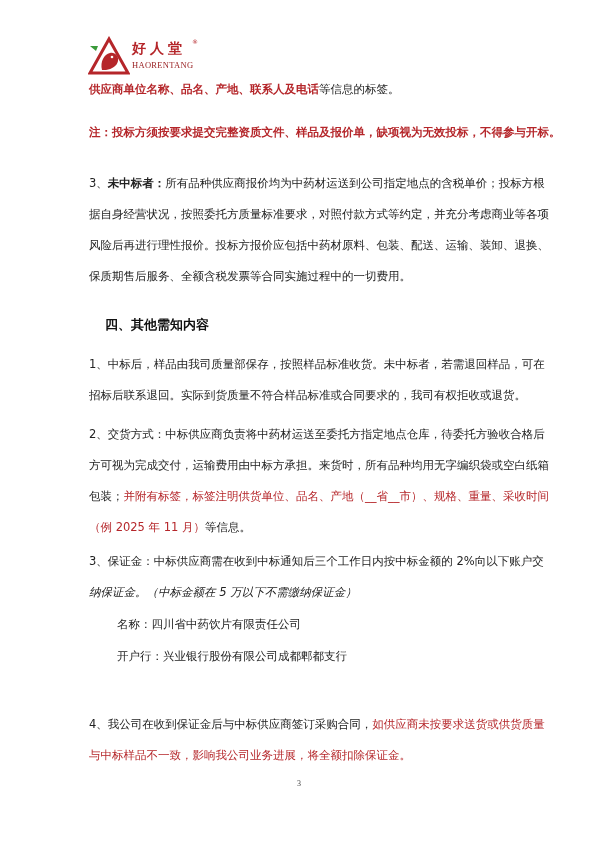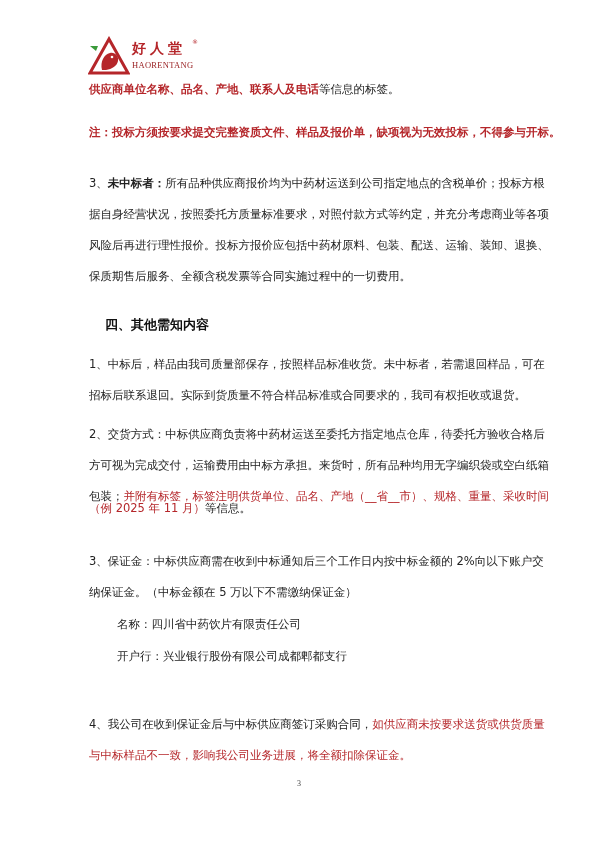--- a/index.html
+++ b/index.html
@@ -51,26 +51,26 @@
   <div class="line heading" style="top:318px;">四、其他需知内容</div>
 
   <div class="line" style="top:357px;">1、中标后，样品由我司质量部保存，按照样品标准收货。未中标者，若需退回样品，可在</div>
   <div class="line" style="top:388px;">招标后联系退回。实际到货质量不符合样品标准或合同要求的，我司有权拒收或退货。</div>
 
   <div class="line" style="top:427px;">2、交货方式：中标供应商负责将中药材运送至委托方指定地点仓库，待委托方验收合格后</div>
   <div class="line" style="top:458px;">方可视为完成交付，运输费用由中标方承担。来货时，所有品种均用无字编织袋或空白纸箱</div>
   <div class="line" style="top:489px;">
     <span>包装；</span><span class="red">并附有标签，标签注明供货单位、品名、产地（__省__市）、规格、重量、采收时间</span>
   </div>
-  <div class="line" style="top:501px;">
+  <div class="line" style="top:520px;">
     <span class="red">（例 2025 年 11 月）</span><span>等信息。</span>
   </div>
 
   <div class="line" style="top:554px;">3、保证金：中标供应商需在收到中标通知后三个工作日内按中标金额的 2%向以下账户交</div>
-  <div class="line" style="top:585px;">纳保证金。（中标金额在 5 万以下不需缴纳保证金）</div>
+  <div class="line" style="top:585px;font-style:italic;">纳保证金。（中标金额在 5 万以下不需缴纳保证金）</div>
 
   <div class="line indent" style="top:617px;">
     <span>名称：</span><span>四川省中药饮片有限责任公司</span>
   </div>
   <div class="line indent" style="top:649px;">
     <span>开户行：</span><span>兴业银行股份有限公司成都郫都支行</span>
   </div>
 
   <div class="line" style="top:717px;">
     <span>4、我公司在收到保证金后与中标供应商签订采购合同，</span><span class="red">如供应商未按要求送货或供货质量</span>

